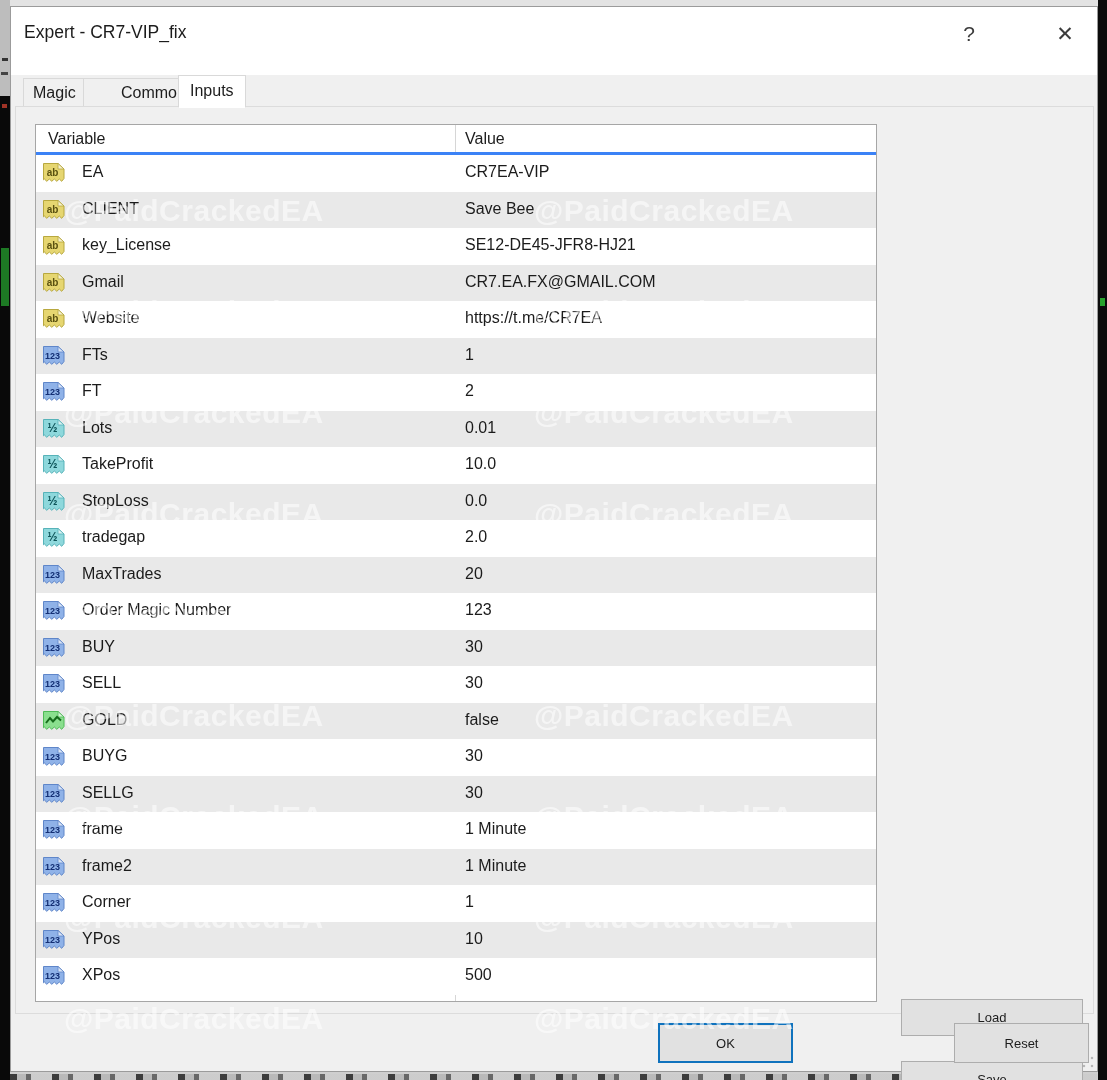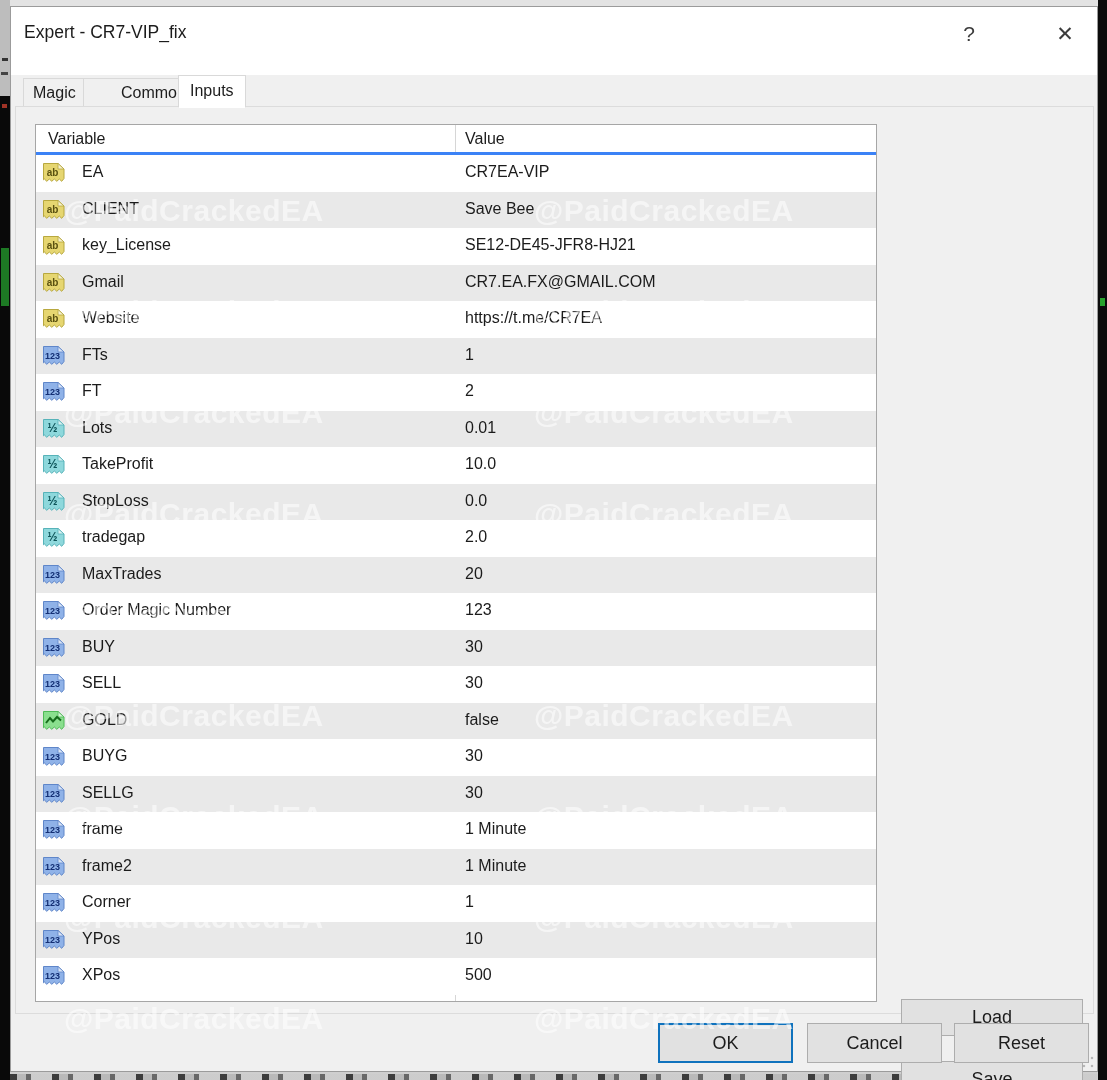--- a/index.html
+++ b/index.html
@@ -45,21 +45,21 @@
   .phead{position:relative;height:30px;border-bottom:3px solid #3b82f6;font-size:16px;color:#1c1c1c;}
   .phead .h1{position:absolute;left:12px;top:5px;}
   .phead .h2{position:absolute;left:429px;top:5px;}
   .prow{position:relative;height:36.5px;background:#ffffff;}
   .prow.alt{background:#e9e9e9;}
   .prow .nm{position:absolute;left:39px;top:8px;font-size:16px;color:#1b1b1b;white-space:nowrap;margin-left:7px;}
   .prow .vl{position:absolute;left:429px;top:8px;font-size:16px;color:#1b1b1b;white-space:nowrap;}
   .prow .ic{position:absolute;left:6px;top:7px;width:24px;height:22px;}
 
   
-  .wbtn{position:absolute;background:#e1e1e1;border:1px solid #adadad;font-size:18px;color:#1c1c1c;
+  .wbtn{position:absolute;background:#e1e1e1;border:1px solid #adadad;font-size:13px;color:#1c1c1c;
     text-align:center;cursor:pointer;}
   #btn-load{left:885px;top:892px;width:182px;height:37px;}
   #btn-save{left:885px;top:954px;width:182px;height:37px;}
   #btn-ok{left:647px;top:1016px;width:135px;height:40px;border:2px solid #0f72bd;}
   #btn-cancel{left:796px;top:1016px;width:135px;height:40px;}
   #btn-reset{left:943px;top:1016px;width:135px;height:40px;}
 
   .grip{position:absolute;right:3px;bottom:3px;width:12px;height:12px;opacity:.55;
     background:
       radial-gradient(circle at 10px 2px,#8a8a8a 1.4px,transparent 1.6px),
@@ -318,21 +318,20 @@
               <span class="vl">500</span>
             </div>
           </div>
       </div>
 
       <button class="wbtn" id="btn-load">Load</button>
       <button class="wbtn" id="btn-save">Save</button>
     </div>
 
     <button class="wbtn" id="btn-ok">OK</button>
-    <button class="wbtn" id="btn-cancel">Cancel</button>
     <button class="wbtn" id="btn-reset">Reset</button>
     <div class="grip"></div>
   </div>
 
   <div id="wm-layer">
       <span class="wm" style="left: 64px; top: 194px;">@PaidCrackedEA</span>
       <span class="wm" style="left: 534px; top: 194px;">@PaidCrackedEA</span>
       <span class="wm" style="left: 64px; top: 295px;">@PaidCrackedEA</span>
       <span class="wm" style="left: 534px; top: 295px;">@PaidCrackedEA</span>
       <span class="wm" style="left: 64px; top: 396px;">@PaidCrackedEA</span>

